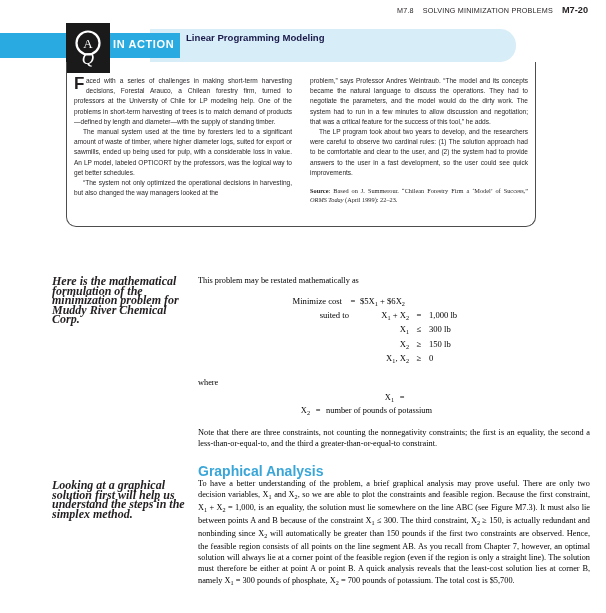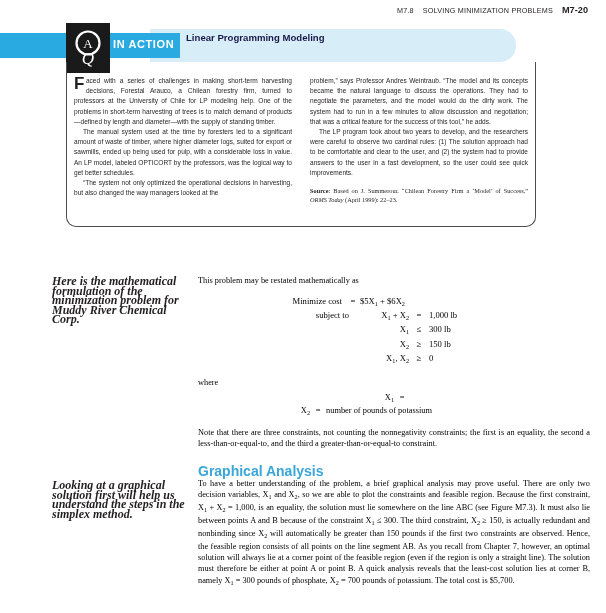--- a/index.html
+++ b/index.html
@@ -281,21 +281,21 @@
 
 <div class="body-col" id="restated-line">This problem may be restated mathematically as</div>
 
 <div class="math-block">
   <div class="math-row">
     <span class="mcell m-label">Minimize cost</span>
     <span class="mcell m-rel" style="width:14px">=</span>
     <span class="mcell" style="width:160px;text-align:left">$5X<sub>1</sub> + $6X<sub>2</sub></span>
   </div>
   <div class="math-row">
-    <span class="mcell m-label">subject to</span>
+    <span class="mcell m-label">suited to</span>
     <span class="mcell m-lhs" style="width:56px">X<sub>1</sub> + X<sub>2</sub></span>
     <span class="mcell m-rel" style="width:20px">=</span>
     <span class="mcell m-rhs" style="width:84px">1,000 lb</span>
   </div>
   <div class="math-row">
     <span class="mcell m-label"></span>
     <span class="mcell m-lhs" style="width:56px">X<sub>1</sub></span>
     <span class="mcell m-rel" style="width:20px">≤</span>
     <span class="mcell m-rhs" style="width:84px">300 lb</span>
   </div>

